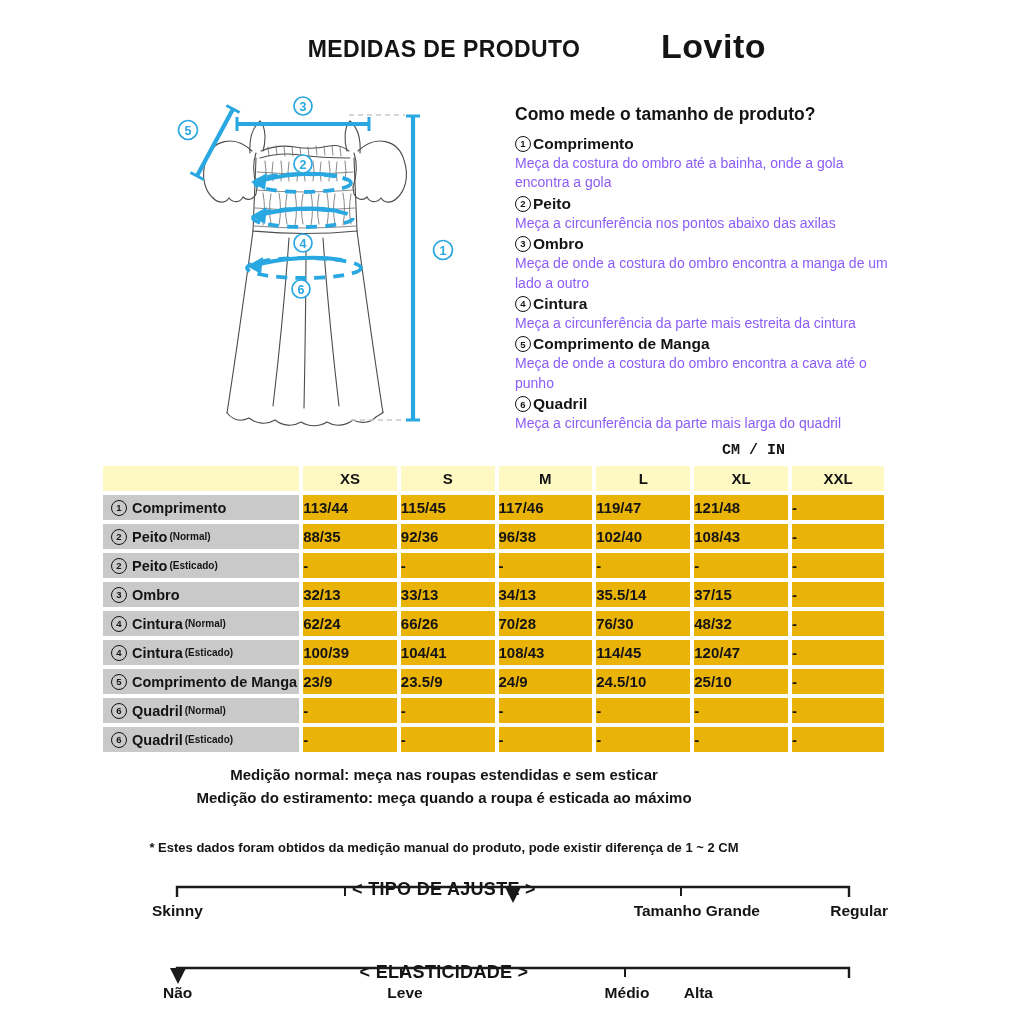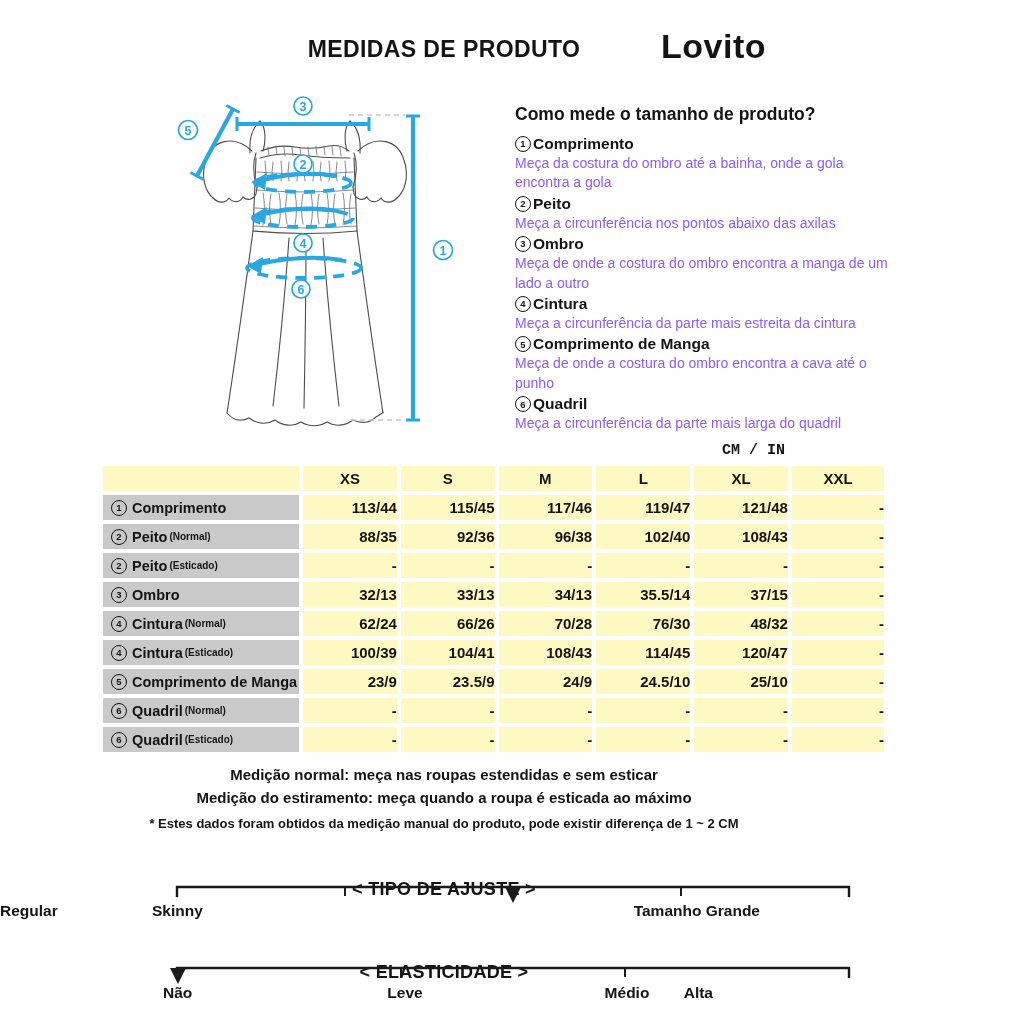--- a/index.html
+++ b/index.html
@@ -26,29 +26,29 @@
   .size-table{position:absolute;left:99px;top:462px;border-collapse:separate;border-spacing:4px;
               table-layout:fixed;}
   .size-table col.c0{width:193px;}
   .size-table col.c{width:99px;}
   .size-table th,.size-table td{height:25px;padding:0;vertical-align:middle;}
   .hcell{background:#fef9c3;font-size:15px;font-weight:800;text-align:center;}
   .lcell{background:#c9c9c9;text-align:left;}
   .lwrap{display:flex;align-items:center;gap:5px;padding-left:8px;}
   .rname{font-size:14.5px;font-weight:700;white-space:nowrap;}
   .rqual{font-size:10px;font-weight:700;align-self:flex-end;padding-bottom:3px;margin-left:-3px;white-space:nowrap;}
-  .vcell{background:#fef9c3;text-align:right;font-size:15px;font-weight:800;}
+  .vcell{background:#eab308;text-align:left;font-size:15px;font-weight:800;}
 
   .note{position:absolute;left:0;right:0;text-align:center;font-size:15px;font-weight:800;}
-  .note.disclaimer{font-size:13px;font-weight:700;}
+  .note.disclaimer{font-size:13px;font-weight:700;margin-top:24px;}
 
   .scale-title{position:absolute;left:0;right:0;text-align:center;font-size:18px;font-weight:800;letter-spacing:.3px;margin-top:24px;}
   .scale-svg{position:absolute;left:170px;width:690px;height:24px;}
   .slabel{position:absolute;font-size:15.5px;font-weight:800;white-space:nowrap;}
-  .slabel.center{left:0;right:0;text-align:left;}
+  .slabel.center{left:0;right:0;text-align:right;}
 </style>
 </head>
 <body>
 
 <div class="page">
 
   <div class="title">MEDIDAS DE PRODUTO</div>
   <div class="brand">Lovito</div>
 
   <svg class="diagram" viewBox="150 85 350 360">

